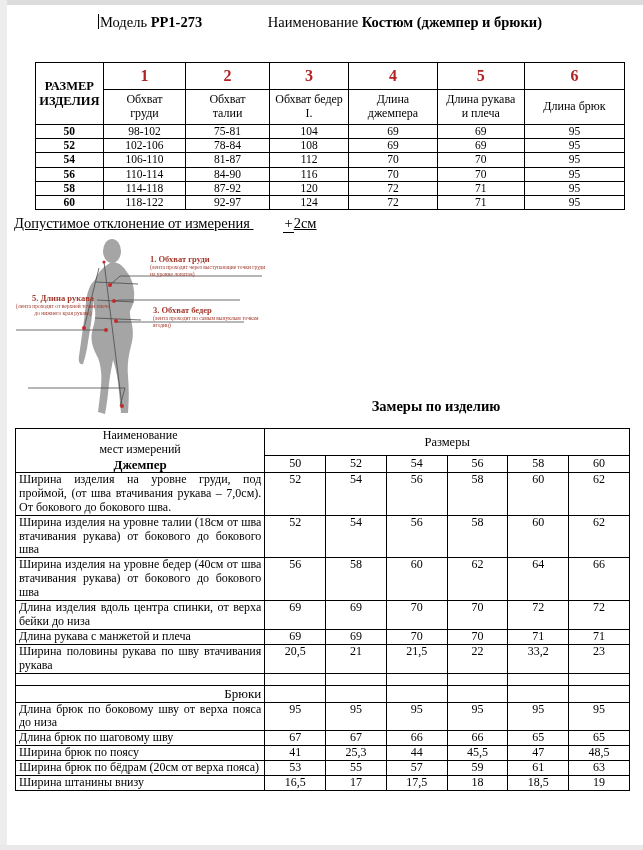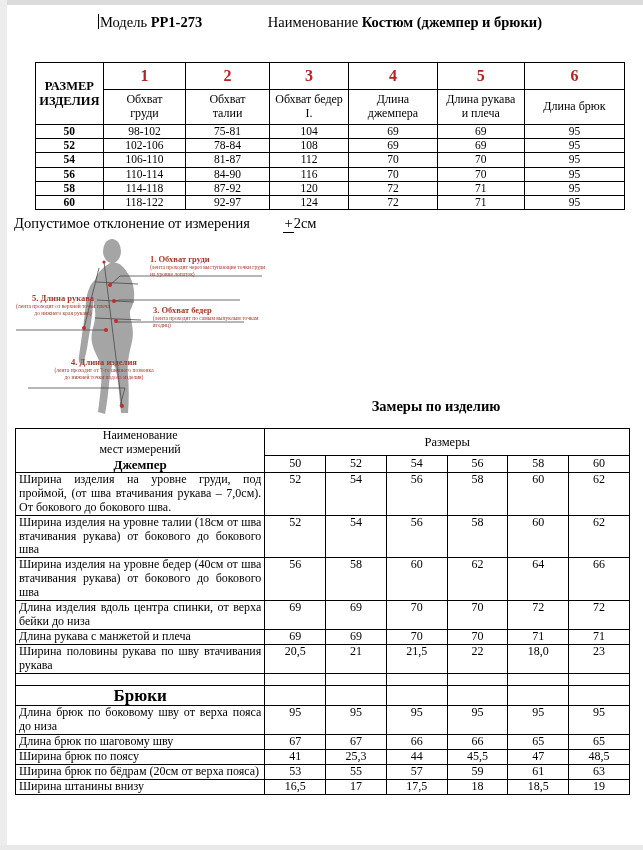--- a/index.html
+++ b/index.html
@@ -22,21 +22,21 @@
   table{border-collapse:collapse;}
   .size-table{position:absolute;left:35px;top:62px;width:590px;table-layout:fixed;}
   .size-table td{border:1px solid #000;text-align:center;vertical-align:middle;padding:0 2px;font-size:12px;line-height:1.15;}
   .size-table .corner{font-weight:bold;font-size:12.5px;}
   .size-table .numcell{color:#b22222;font-weight:bold;font-size:16px;height:26px;}
   .size-table .labelcell{height:34px;white-space:pre-line;}
   .size-table .sizecell{font-weight:bold;}
   .size-table tbody td{height:13px;font-size:11.5px;}
 
   
-  .tolerance{position:absolute;left:14px;top:215px;font-size:14.5px;}
+  .tolerance{position:absolute;left:14px;top:215px;font-size:14.5px;text-decoration:underline;}
   .tolerance .pm{display:inline-block;margin-left:30px;border-bottom:1px solid #000;line-height:1;padding:0 1px 1px 1px;}
 
   
   .figure-area{position:absolute;left:0;top:238px;width:643px;height:182px;}
   .figure-area svg{position:absolute;left:0;top:0;}
   .ann{position:absolute;color:#a33a2e;}
   .ann-title{font-weight:bold;font-size:8.5px;line-height:1.1;white-space:nowrap;}
   .ann-desc{font-size:5.5px;line-height:1.15;}
   .ann1{left:150px;top:17px;width:122px;}
   .ann2{left:153px;top:46px;width:112px;}
@@ -50,21 +50,21 @@
   
   .measure-table{position:absolute;left:15px;top:428px;width:615px;table-layout:fixed;}
   .measure-table td{border:1px solid #000;font-size:12px;line-height:1.16;padding:0 3px;vertical-align:top;}
   .measure-table .m-corner{text-align:center;vertical-align:middle;}
   .measure-table .m-corner .l3{font-weight:bold;font-size:13px;}
   .measure-table .m-sizes-hdr{text-align:center;vertical-align:middle;font-size:12.5px;}
   .measure-table .m-size{text-align:center;height:16px;vertical-align:middle;}
   .measure-table .rowlabel{text-align:justify;}
   .measure-table .val{text-align:center;}
   .measure-table .spacer-row td{height:11px;}
-  .measure-table .section-label{font-weight:bold;text-align:center;font-size:17px;height:16px;}
+  .measure-table .section-label{font-weight:normal;text-align:right;font-size:13px;height:16px;}
 </style>
 </head>
 <body>
 
 <div class="page">
   <div class="edge-top"></div>
   <div class="edge-left"></div>
   <div class="edge-bottom"></div>
 
   <div class="doc-header">
@@ -238,24 +238,20 @@
     </svg>
 
     <div class="ann ann1">
       <div class="ann-title"><span>1.</span> <span>Обхват груди</span></div>
       <div class="ann-desc">(лента проходит через выступающие точки груди на уровне лопаток)</div>
     </div>
     <div class="ann ann3">
       <div class="ann-title"><span>3.</span> <span>Обхват бедер</span></div>
       <div class="ann-desc">(лента проходит по самым выпуклым точкам ягодиц)</div>
     </div>
-    <div class="ann ann4">
-      <div class="ann-title"><span>4.</span> <span>Длина изделия</span></div>
-      <div class="ann-desc">(лента проходит от 7-го шейного позвонка до нижней точки подола изделия)</div>
-    </div>
     <div class="ann ann5">
       <div class="ann-title"><span>5.</span> <span>Длина рукава</span></div>
       <div class="ann-desc">(лента проходит от верхней точки плеча до нижнего края рукава)</div>
     </div>
   </div>
 
   <div class="measure-title">Замеры по изделию</div>
 
   <table class="measure-table">
     <colgroup>
@@ -330,21 +326,21 @@
           <td class="val">70</td>
           <td class="val">71</td>
           <td class="val">71</td>
         </tr>
         <tr>
           <td class="rowlabel">Ширина половины рукава по шву втачивания рукава</td>
           <td class="val">20,5</td>
           <td class="val">21</td>
           <td class="val">21,5</td>
           <td class="val">22</td>
-          <td class="val">18,0</td>
+          <td class="val">33,2</td>
           <td class="val">23</td>
         </tr>
         <tr class="spacer-row">
           <td></td>
           <td></td>
           <td></td>
           <td></td>
           <td></td>
           <td></td>
           <td></td>

